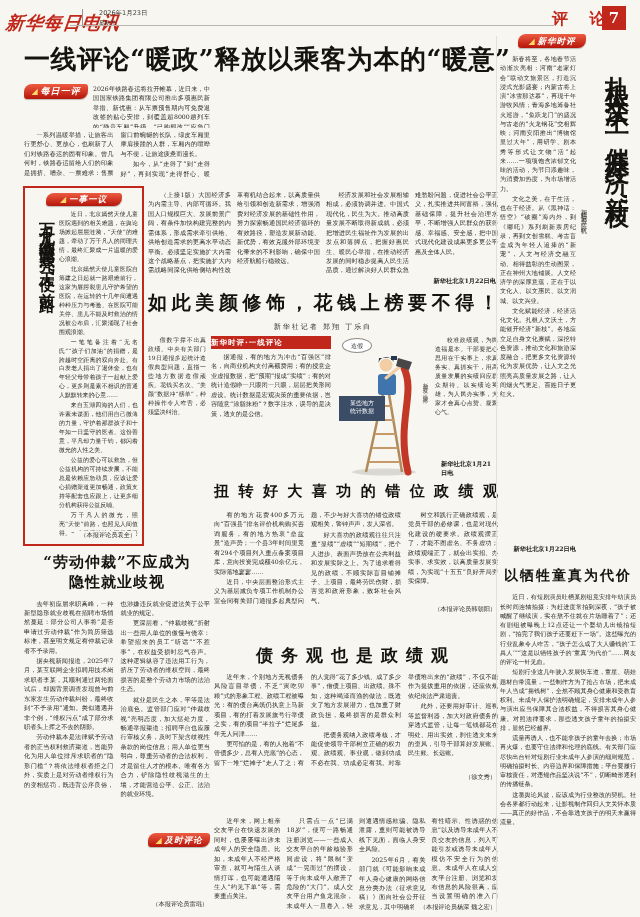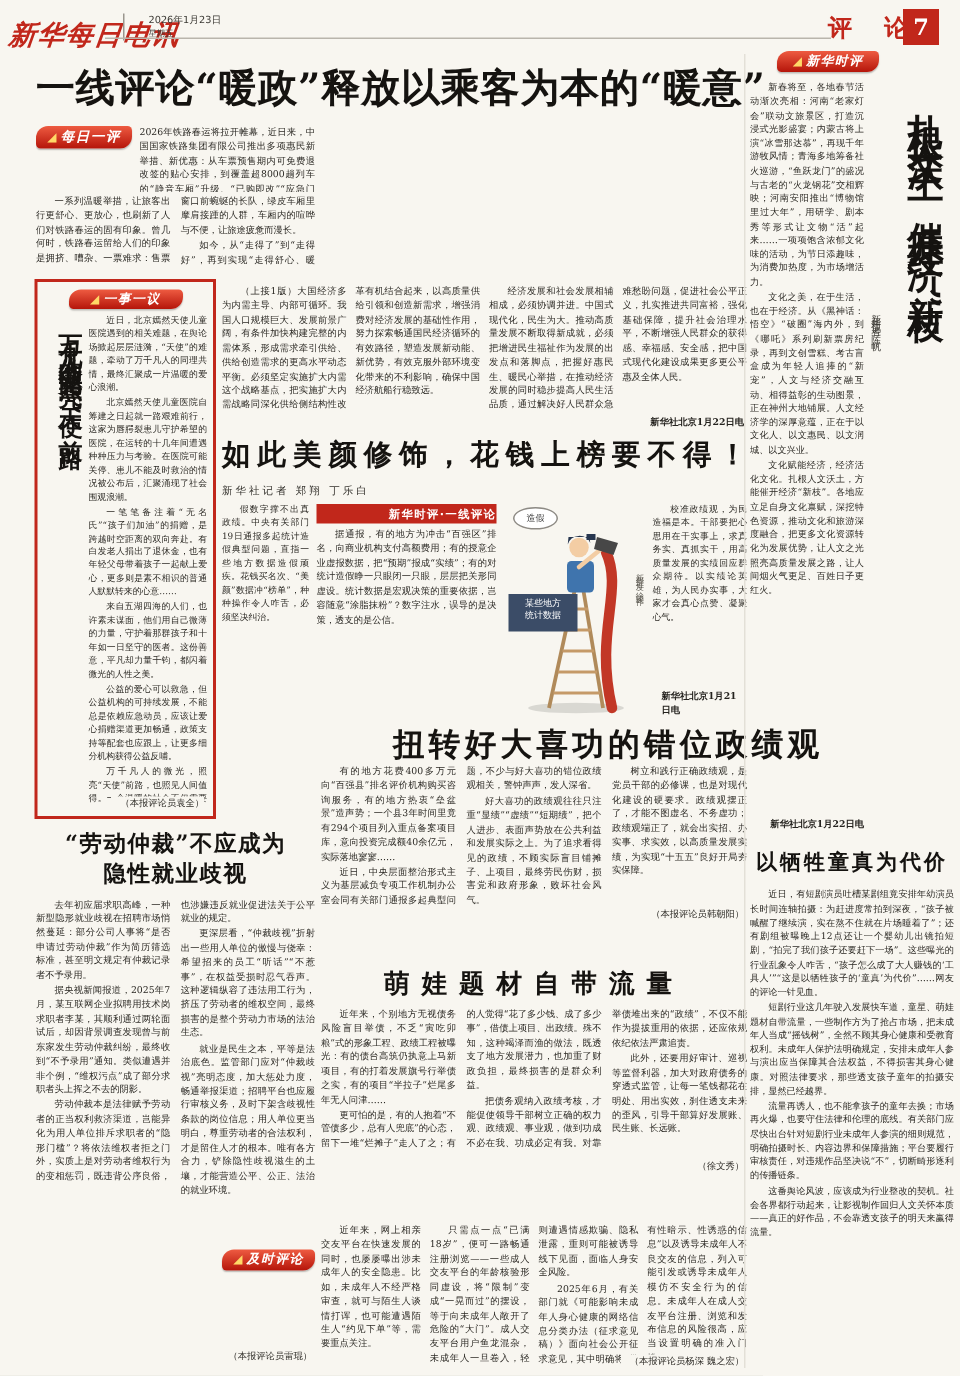--- a/index.html
+++ b/index.html
@@ -12,35 +12,35 @@
   .logo { font-size:18px; font-weight:900; font-style:italic; color:#c1271b; transform:skewX(-6deg); letter-spacing:1px; font-family:"DejaVu Serif",serif; }
   .date-block { font-size:6.5px; color:#3a3833; line-height:1.5; border-left:1px solid #9a968e; padding-left:16px; font-family:"DejaVu Sans","Liberation Sans",sans-serif; }
   .head-rule { height:1px; background:#b9b5ac; }
   .section-name { font-size:16px; font-weight:700; color:#c1271b; letter-spacing:8px; white-space:nowrap; }
   .page-num-box { width:24px; height:24px; background:#c1271b; color:#fff; font-weight:700; font-size:15px; text-align:center; line-height:24px; }
 
   
   .banner-hl { font-size:26px; font-weight:900; color:#151310; text-align:justify; text-align-last:justify; line-height:1.2; }
   .hl { font-weight:900; color:#151310; text-align:center; }
   .hl-just { text-align:justify; text-align-last:justify; }
-  .byline { font-size:7px; color:#34322d; letter-spacing:2px; }
+  .byline { font-size:7px; text-align:center; color:#34322d; letter-spacing:2px; }
 
   
   .bt { font-size:6.2px; line-height:1.52; text-align:justify; color:#2c2a25; overflow:hidden; }
   .bt p { text-indent:2em; margin-bottom:1px; }
   .cols2 { column-count:2; column-gap:7px; }
   .cols3 { column-count:3; column-gap:7px; }
   .cols4 { column-count:4; column-gap:6px; }
   .sig { position:absolute; right:2px; bottom:0; font-size:6.2px; background:#f8f6f0; padding-left:6px; color:#2c2a25; }
   .dl { position:absolute; right:2px; bottom:0; font-size:6.2px; font-weight:700; background:#f8f6f0; padding-left:6px; }
 
   
   .badge { display:block; background:linear-gradient(180deg,#ee5b41,#b5150a); color:#fff; font-weight:700; font-style:italic; text-align:center; font-size:9px; height:15px; line-height:15px; border-radius:8px 3px 8px 3px; font-family:"DejaVu Sans","Liberation Sans",sans-serif; letter-spacing:1px; box-shadow:0 1px 1px rgba(0,0,0,.25); }
   .badge .fl { color:#ffd867; font-style:normal; font-size:8px; margin-right:2px; }
-  .label-strip { background:#c1271b; color:#fff; font-size:7.5px; font-weight:700; text-align:right; height:13px; line-height:13px; letter-spacing:1px; font-family:"DejaVu Sans","Liberation Sans",sans-serif; }
+  .label-strip { background:#c1271b; color:#fff; font-size:7.5px; font-weight:700; text-align:left; height:13px; line-height:13px; letter-spacing:1px; font-family:"DejaVu Sans","Liberation Sans",sans-serif; }
 
   
   .onebox { border:2px solid #c1271b; background:#f8f6f0; padding:5px 4px 4px 4px; }
   .vert-hl { writing-mode:vertical-rl; font-weight:900; color:#151310; letter-spacing:4px; line-height:1.05; }
 
   
   .cartoon { position:relative; }
   .cartoon-bubble { position:absolute; left:6px; top:2px; width:30px; height:15px; background:#fff; border:1px solid #8d8a84; border-radius:50%; font-size:6px; text-align:center; line-height:14px; color:#333; }
   .cartoon-box { position:absolute; left:3px; top:60px; width:46px; height:25px; background:#3b4c67; color:#fff; font-size:6px; line-height:1.4; text-align:center; padding-top:3px; font-family:"DejaVu Sans","Liberation Sans",sans-serif; }
   .cartoon-credit { position:absolute; right:0; top:42px; writing-mode:vertical-rl; font-size:5.5px; color:#5a574f; letter-spacing:2px; }
@@ -153,32 +153,32 @@
       <div class="cartoon-credit">新华社发 徐骏作</div>
     </div>
     <div style="flex:1; position:relative;">
       <div class="bt" style="font-size:5.9px; height:142px;">
           <p>校准政绩观，为民造福是本。干部要把心思用在干实事上，求真务实、真抓实干，用高质量发展的实绩回应群众期待。以实绩论英雄，为人民办实事，大家才会真心点赞、凝聚心气。</p>
         </div>
       <div class="dl">新华社北京1月21日电</div>
     </div>
   </div>
 
-  <div class="abs hl hl-just" style="left:214px; top:482px; width:284px; font-size:21px;margin-left:48px;">扭转好大喜功的错位政绩观</div>
+  <div class="abs hl hl-just" style="left:214px; top:482px; width:284px; font-size:15px;">扭转好大喜功的错位政绩观</div>
   <div class="abs" style="left:214px; top:510px; width:284px; height:104px;">
     <div class="bt cols3" style="height:104px;">
         <p>有的地方花费400多万元向“百强县”排名评价机构购买咨询服务，有的地方热衷“垒盆景”造声势；一个县3年时间里竟有294个项目列入重点备案项目库，意向投资完成额40余亿元，实际落地寥寥……</p>
         <p>近日，中央层面整治形式主义为基层减负专项工作机制办公室会同有关部门通报多起典型问题，不少与好大喜功的错位政绩观相关，警钟声声，发人深省。</p>
         <p>好大喜功的政绩观往往只注重“显绩”“虚绩”“短期绩”，把个人进步、表面声势放在公共利益和发展实际之上。为了追求看得见的政绩，不顾实际盲目铺摊子、上项目，最终劳民伤财，损害党和政府形象，败坏社会风气。</p>
         <p>树立和践行正确政绩观，是党员干部的必修课，也是对现代化建设的硬要求。政绩观摆正了，才能不图虚名、不务虚功；政绩观端正了，就会出实招、办实事、求实效，以高质量发展实绩，为实现“十五五”良好开局夯实保障。</p>
       </div>
     <div class="sig">（本报评论员韩朝阳）</div>
   </div>
 
-  <div class="abs hl" style="left:214px; top:644px; width:284px; font-size:17px; letter-spacing:8px;">萌娃题材自带流量</div>
+  <div class="abs hl" style="left:214px; top:644px; width:284px; font-size:17px; letter-spacing:8px;">债务观也是政绩观</div>
   <div class="abs" style="left:214px; top:672px; width:284px; height:110px;">
     <div class="bt cols3" style="height:110px;">
         <p>近年来，个别地方无视债务风险盲目举债，不乏“寅吃卯粮”式的形象工程、政绩工程被曝光：有的债台高筑仍执意上马新项目，有的打着发展旗号行举债之实，有的项目“半拉子”烂尾多年无人问津……</p>
         <p>更可怕的是，有的人抱着“不管债多少，总有人兜底”的心态，留下一堆“烂摊子”走人了之；有的人觉得“花了多少钱、成了多少事”，借债上项目、出政绩。殊不知，这种竭泽而渔的做法，既透支了地方发展潜力，也加重了财政负担，最终损害的是群众利益。</p>
         <p>把债务观纳入政绩考核，才能促使领导干部树立正确的权力观、政绩观、事业观，做到功成不必在我、功成必定有我。对靠举债堆出来的“政绩”，不仅不能作为提拔重用的依据，还应依规依纪依法严肃追责。</p>
         <p>此外，还要用好审计、巡视等监督利器，加大对政府债务的穿透式监管，让每一笔钱都花在明处、用出实效，刹住透支未来的歪风，引导干部算好发展账、民生账、长远账。</p>
       </div>
     <div class="sig">（徐文秀）</div>
   </div>
 

